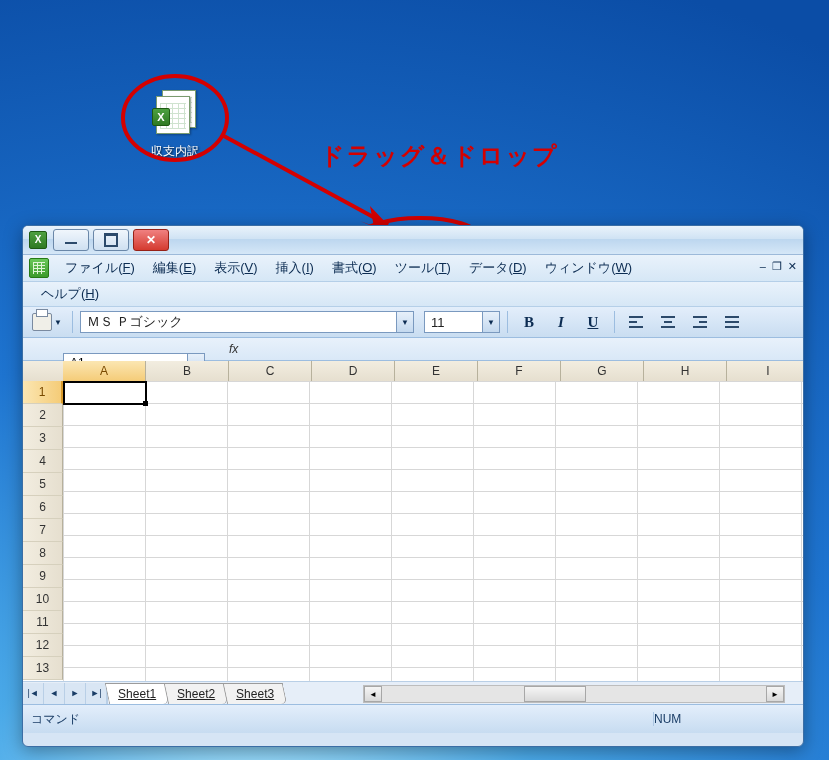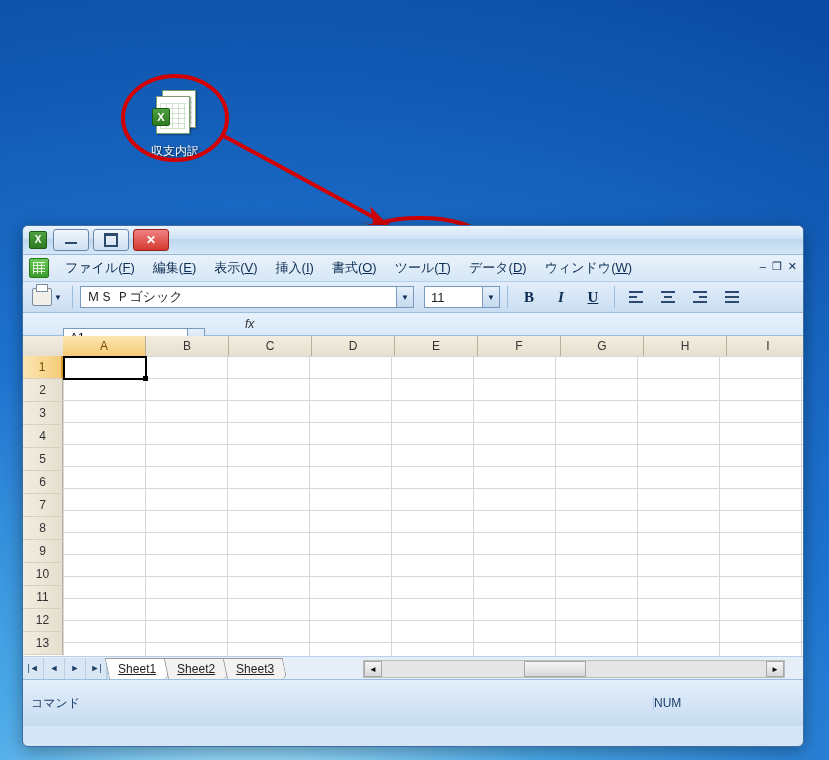--- a/index.html
+++ b/index.html
@@ -269,21 +269,21 @@
     margin-left: 40px;
     background: #fff;
     border: 1px solid #7a99bf;
     display: flex; align-items: center;
     padding: 0 16px 0 6px;
     position: relative;
     font-size: 12px;
     margin-top: 28px;
   }
   .fx-label {
-    margin-left: 40px;
+    margin-left: 24px;
     font-style: italic;
     font-size: 12px;
     color: #333;
   }
 
   
   .grid-wrap {
     position: relative;
     height: 320px;
     background: #fff;
@@ -418,21 +418,21 @@
   .hscroll .arr.r { right: 0; }
 
   .statusbar {
     height: 22px;
     background: linear-gradient(#e3eefb, #c7dcf1);
     border-top: 1px solid #9cbde0;
     display: flex;
     align-items: center;
     font-size: 12px;
     color: #1a3d66;
-    padding: 12px 8px;
+    padding: 3px 8px;
   }
   .statusbar .spacer { flex: 1; }
   .statusbar .cell-box {
     width: 70px;
     border-left: 1px solid #abc6e2;
     text-align: left;
   }
 </style>
 </head>
 <body>
@@ -441,20 +441,21 @@
 
   <div class="desk-icon">
     <div class="icon-gfx">
       <div class="sheet back"></div>
       <div class="sheet front"></div>
       <div class="xl-badge">X</div>
     </div>
     <span class="desk-icon-label">収支内訳</span>
   </div>
 
+  <div class="anno-text">ドラッグ＆ドロップ</div>
 
   <svg class="anno-svg">
 
     <ellipse cx="175" cy="118" rx="52" ry="42" fill="none" stroke="#d40000" stroke-width="4"></ellipse>
 
     <ellipse cx="420" cy="236" rx="58" ry="18" fill="none" stroke="#d40000" stroke-width="4"></ellipse>
 
     <line x1="222" y1="135" x2="388" y2="225" stroke="#d40000" stroke-width="4"></line>
     <polygon points="388,225 370,206 374,227 360,221 395,234" fill="#d40000"></polygon>
 
@@ -492,20 +493,23 @@
       <div class="menu-item"><span>書式</span>(<span class="ul">O</span>)</div>
       <div class="menu-item"><span>ツール</span>(<span class="ul">T</span>)</div>
       <div class="menu-item"><span>データ</span>(<span class="ul">D</span>)</div>
       <div class="menu-item"><span>ウィンドウ</span>(<span class="ul">W</span>)</div>
       <div class="mdi-btns">
         <span>–</span>
         <span>❐</span>
         <span>✕</span>
       </div>
     </div>
+    <div class="helprow">
+      <div class="menu-item"><span>ヘルプ</span>(<span class="ul">H</span>)</div>
+    </div>
 
     <div class="toolbar">
       <div class="tb-btn">
           <div class="printer"></div>
           <span class="dd-caret">▼</span>
         </div>
       <div class="tb-sep"></div>
       <div class="font-box">
         <span>ＭＳ Ｐゴシック</span>
         <div class="combo-btn">▼</div>

